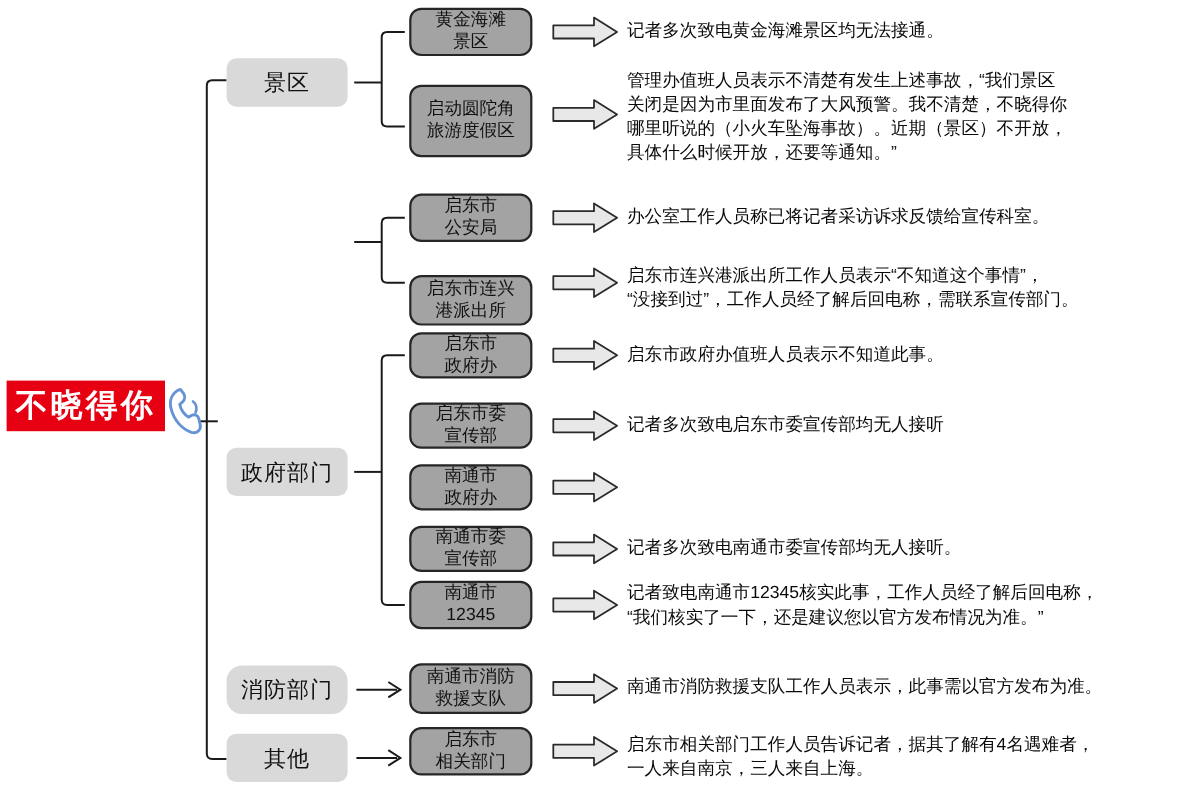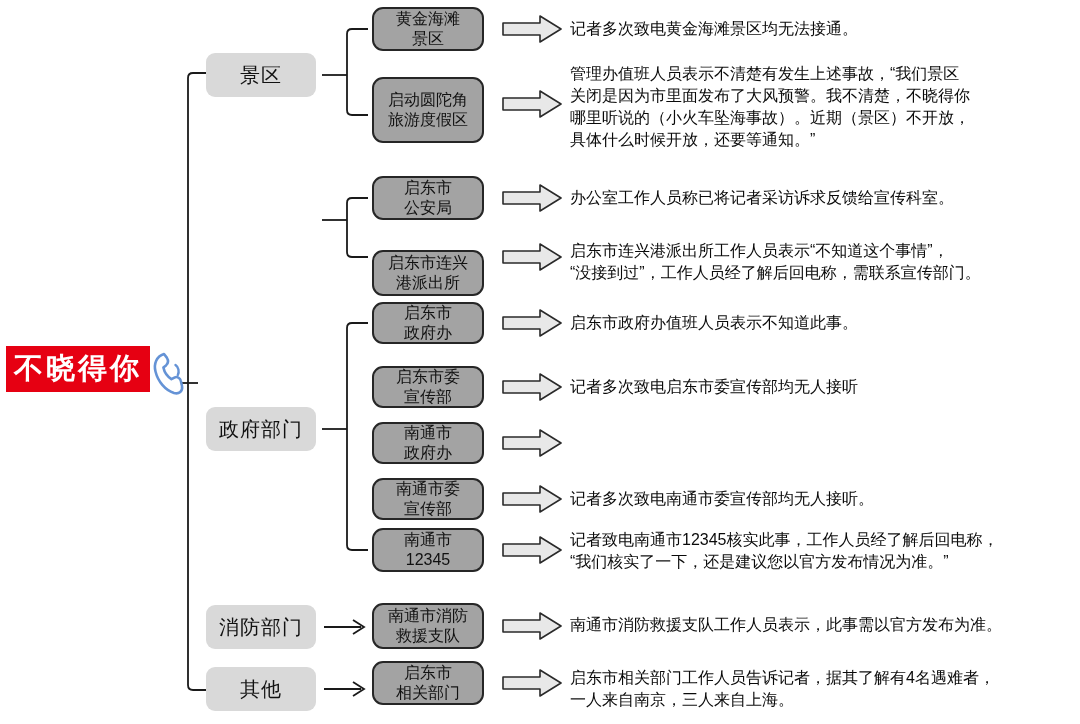--- a/index.html
+++ b/index.html
@@ -73,21 +73,21 @@
   </svg>
 
   <div class="logo">不晓得你</div>
   <svg class="phone" viewBox="0 0 40 48" xmlns="http://www.w3.org/2000/svg">
     <path d="M17,4 C9.5,6.5 6.5,13.5 8.5,21.5 C11,31.5 18,40 27,43 C32,44.5 36,41 35,36 L33.8,30.8 C33.2,27.8 30,26.2 27.4,27.6 L24.4,29.2 C20.4,26.6 17.4,22.4 16.4,17.6 L19,15.4 C21.2,13.4 21.4,10.2 19.8,7.6 Z" fill="#ffffff" stroke="#6593d6" stroke-width="2.6" stroke-linejoin="round"></path>
     <path d="M28.5,15 C31.5,17 32.5,21.5 30.8,25" fill="none" stroke="#6593d6" stroke-width="2.4" stroke-linecap="round"></path>
   </svg>
 
   <div class="category-box" style="top:53px;height:44px;">景区</div>
   <div class="category-box" style="top:407px;height:44px;">政府部门</div>
-  <div class="category-box" style="top:605px;height:44px;">消防部门</div>
+  <div class="category-box" style="top:605px;height:44px;border-radius:14px;">消防部门</div>
   <div class="category-box" style="top:667px;height:44px;">其他</div>
 
   <div class="node-box" style="top:7px;height:44px;">黄金海滩
 景区</div>
   <div class="node-box" style="top:77px;height:66px;">启动圆陀角
 旅游度假区</div>
   <div class="node-box" style="top:176px;height:44px;">启东市
 公安局</div>
   <div class="node-box" style="top:250px;height:46px;">启东市连兴
 港派出所</div>

